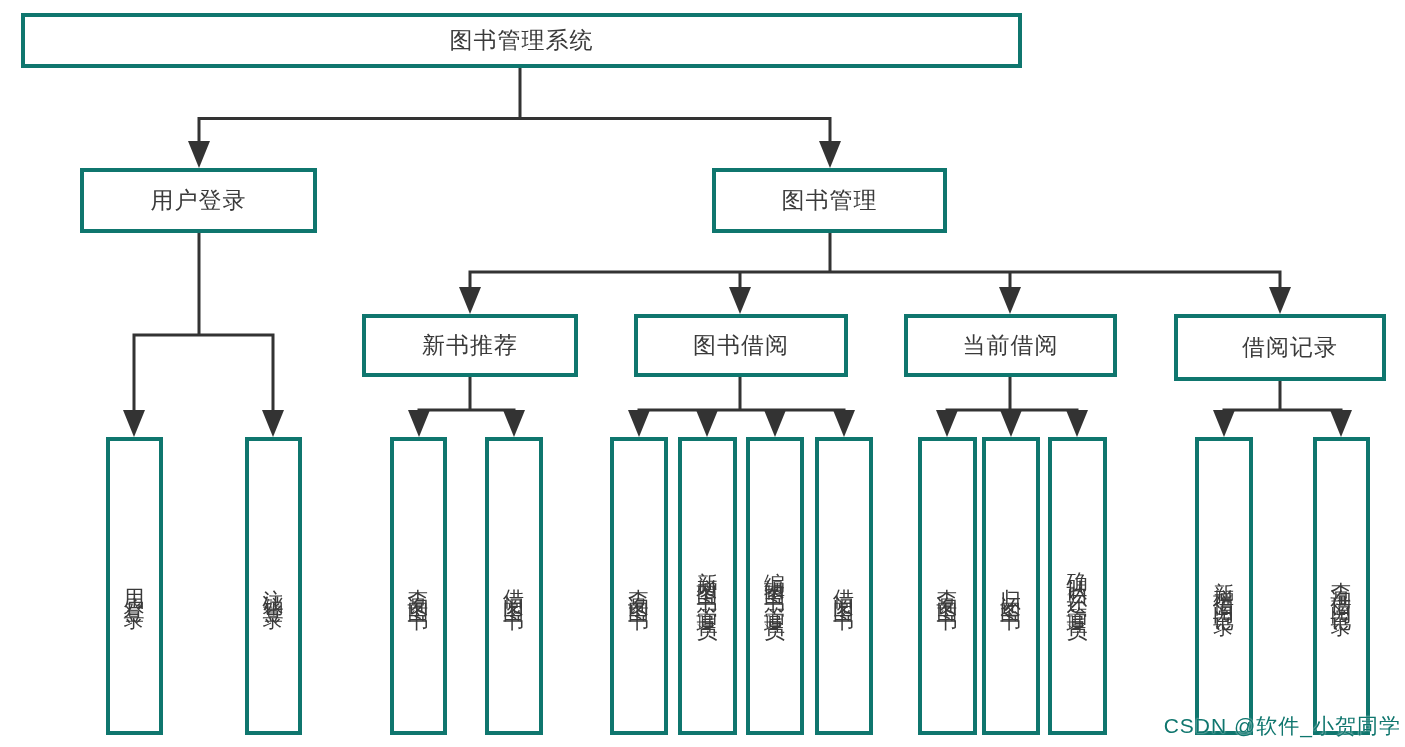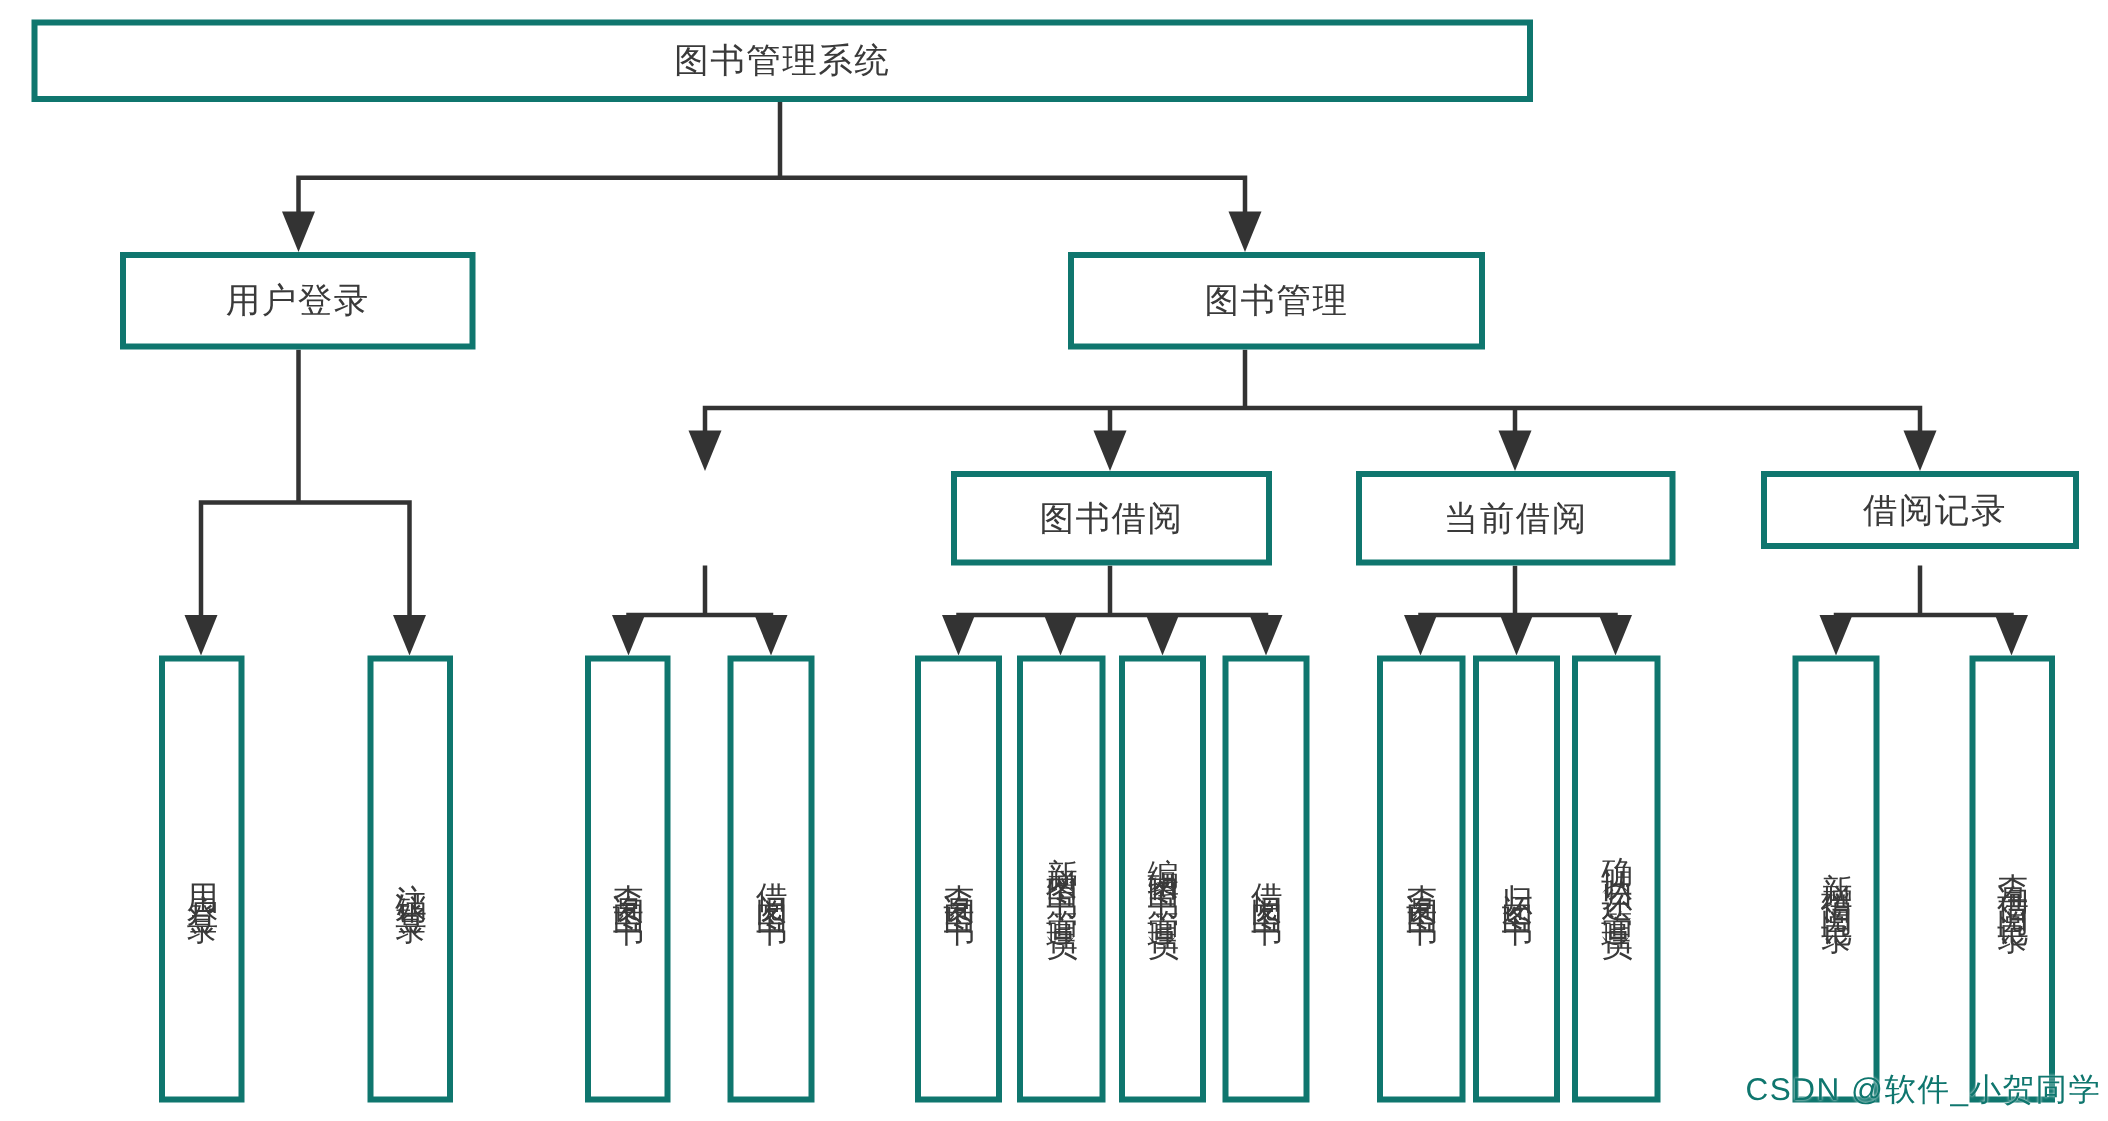--- a/index.html
+++ b/index.html
@@ -103,25 +103,26 @@
       <polygon points="1000,410 1022,410 1011,437"></polygon>
       <polygon points="1066,410 1088,410 1077,437"></polygon>
       <polygon points="1213,410 1235,410 1224,437"></polygon>
       <polygon points="1330,410 1352,410 1341,437"></polygon>
     </g>
   </svg>
 
   <div class="node hbox" style="left:21px;top:13px;width:1001px;height:55px;">图书管理系统</div>
 
   <div class="node hbox" style="left:80px;top:168px;width:237px;height:65px;">用户登录</div>
-  <div class="node hbox" style="left:712px;top:168px;width:278px;height:65px;">图书管理</div>
+  <div class="node hbox" style="left:712px;top:168px;width:235px;height:65px;">图书管理</div>
 
+  <div class="node hbox" style="left:362px;top:314px;width:216px;height:63px;">新书推荐</div>
   <div class="node hbox" style="left:904px;top:314px;width:213px;height:63px;">当前借阅</div>
   <div class="node hbox" style="left:634px;top:314px;width:214px;height:63px;">图书借阅</div>
-  <div class="node hbox" style="left:1174px;top:314px;width:212px;height:52px;padding-left:20px;">借阅记录</div>
+  <div class="node hbox" style="left:1174px;top:314px;width:212px;height:67px;padding-left:20px;">借阅记录</div>
 
   <div class="node vbox" style="left:106px;width:57px;">用户登录</div>
   <div class="node vbox" style="left:245px;width:57px;">注销登录</div>
 
   <div class="node vbox" style="left:390px;width:57px;">查询图书</div>
   <div class="node vbox" style="left:485px;width:58px;">借阅图书</div>
 
   <div class="node vbox" style="left:610px;width:58px;">查询图书</div>
   <div class="node vbox" style="left:678px;width:59px;">新增图书（管理员）</div>
   <div class="node vbox" style="left:746px;width:58px;">编辑图书（管理员）</div>

